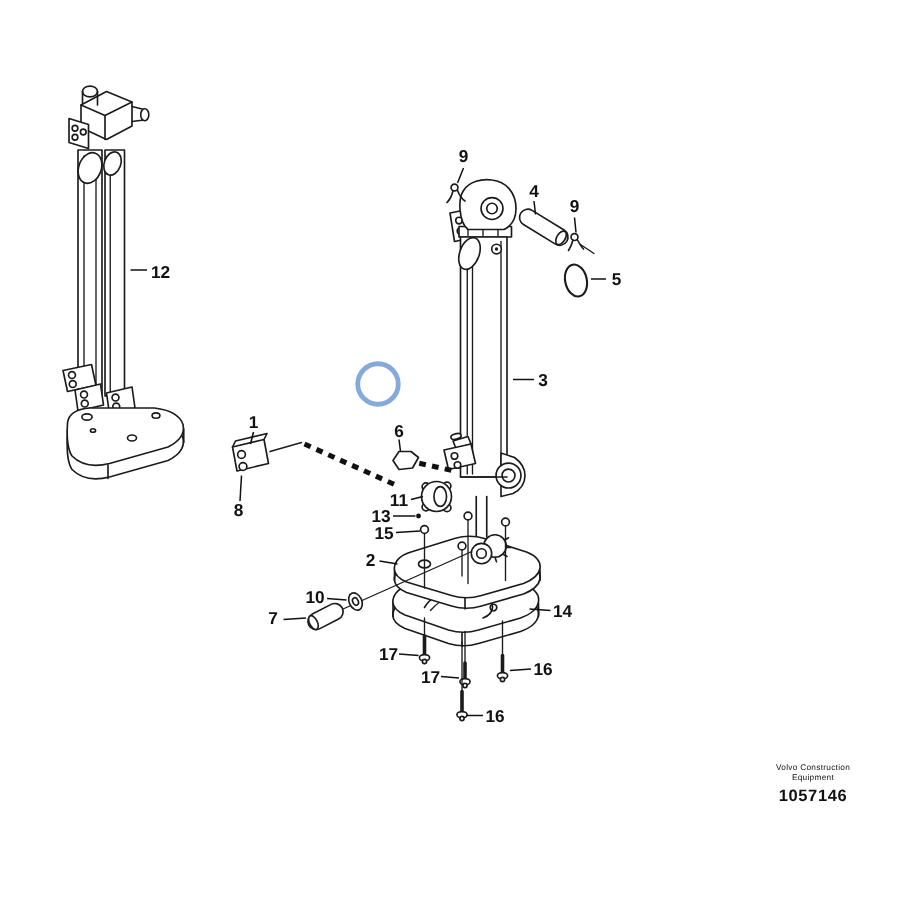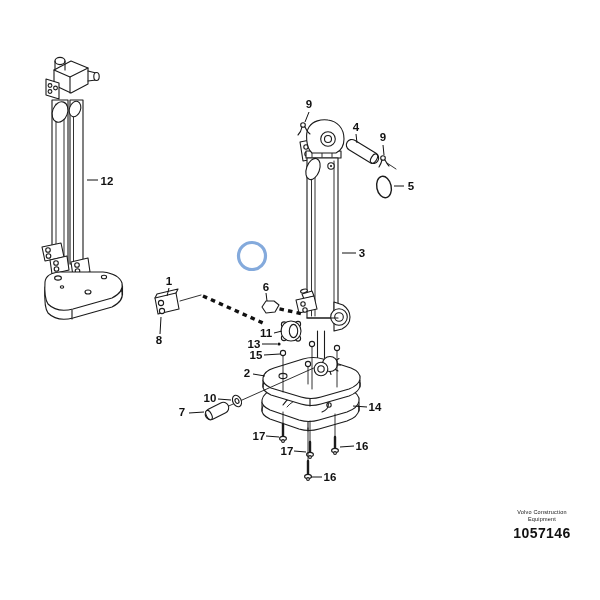--- a/index.html
+++ b/index.html
@@ -9,21 +9,21 @@
   .ln{stroke:#1b1b1b;stroke-width:1.1;fill:none;stroke-linecap:round;stroke-linejoin:round;}
   .thin{stroke:#1b1b1b;stroke-width:0.9;fill:none;stroke-linecap:round;}
   .fw{stroke:#1b1b1b;stroke-width:1.1;fill:#ffffff;stroke-linejoin:round;}
   .fw2{stroke:#1b1b1b;stroke-width:1.4;fill:#ffffff;stroke-linejoin:round;}
   .leader{stroke:#111;stroke-width:1;fill:none;}
   .dash{stroke:#111;stroke-width:3.4;stroke-dasharray:4.5 4.2;fill:none;}
   .shaft{stroke:#1b1b1b;stroke-width:2.4;fill:none;stroke-linecap:round;}
   .callout-text{font:bold 11.5px "Liberation Sans", sans-serif;fill:#111;}
   .footer{position:absolute;left:494px;top:509px;width:96px;text-align:center;color:#111;}
   .footer .small{font-size:5.5px;line-height:7px;letter-spacing:.2px;}
-  .footer .num{font-size:14px;font-weight:bold;letter-spacing:.4px;margin-top:2px;}
+  .footer .num{font-size:11px;font-weight:bold;letter-spacing:.4px;margin-top:2px;}
 </style>
 </head>
 <body>
 
 <div class="canvas">
 <svg width="600" height="600" viewBox="0 0 600 600">
 
   <g>
     <rect x="52" y="100" width="16" height="170" class="fw"></rect>
     <line x1="56" y1="104" x2="56" y2="268" class="thin"></line>

